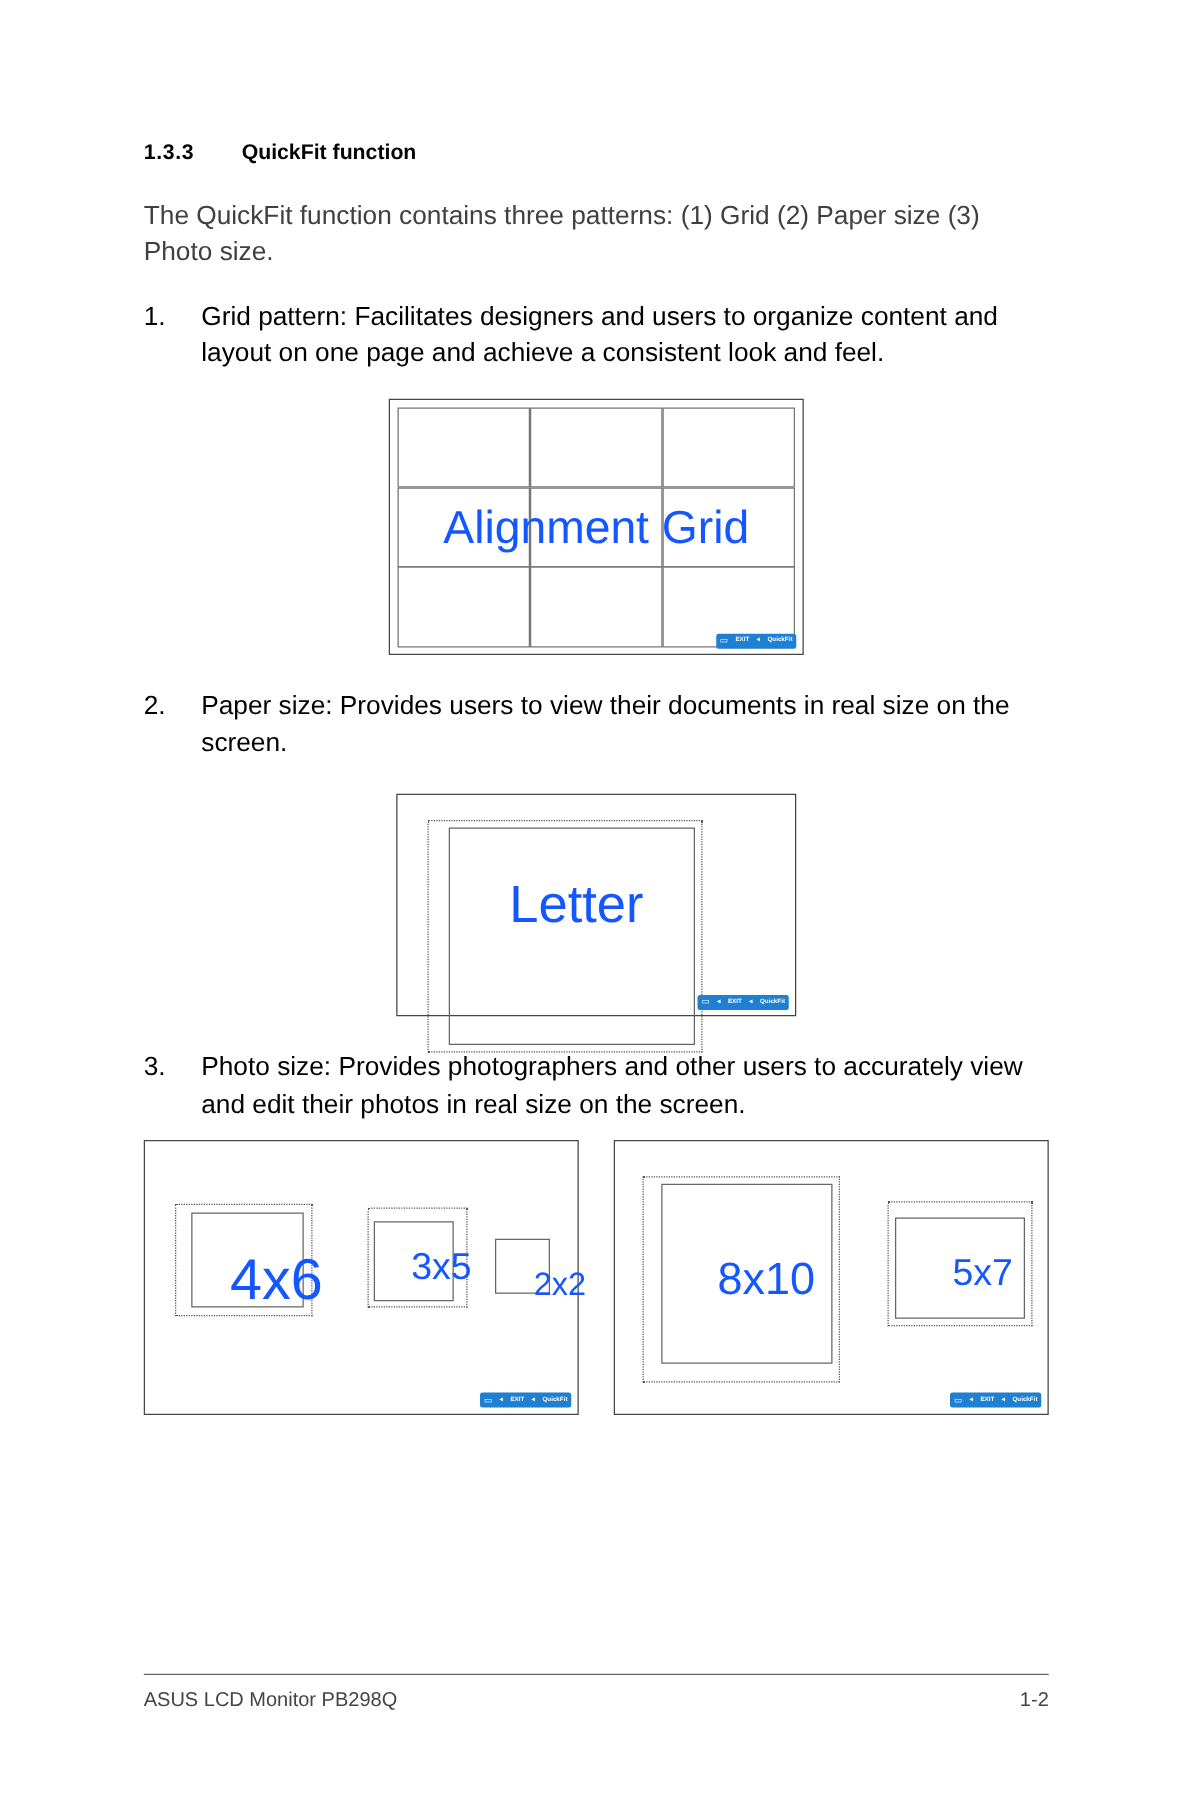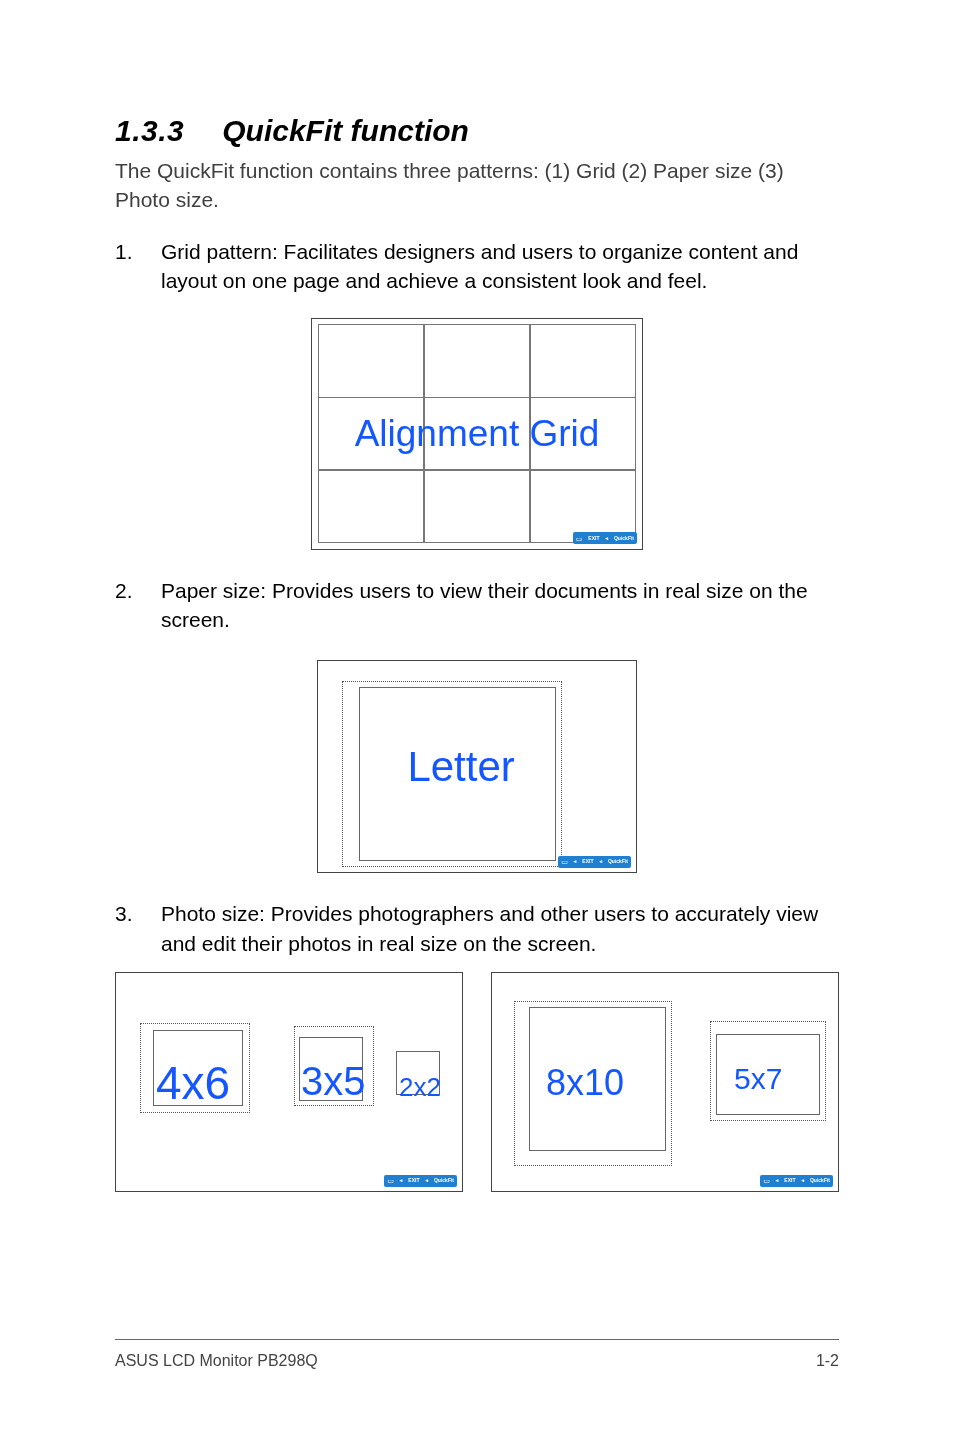--- a/index.html
+++ b/index.html
@@ -9,23 +9,22 @@
     height: 1438px;
     background: #fff;
     color: #000;
     position: relative;
     padding: 110px 115px 0 115px;
     font-size: 21px;
     line-height: 1.4;
   }
   .heading {
     font-weight: bold;
-    font-size: 30px;
-    margin-bottom: 4px;
-    font-style: italic;
+    font-size: 17px;
+    margin-bottom: 24px;
   }
   .heading-num { display:inline-block; margin-right: 38px; letter-spacing: 0.5px;}
   .intro { color: #404040; margin-bottom: 22px; }
   .list-item { display: flex; margin-bottom: 14px; }
   .li-num { width: 46px; }
   .li-text { flex: 1; }
 
   
   .fig-wrap { display:flex; justify-content:center; }
   .fig {
@@ -46,56 +45,56 @@
     border-radius: 2px;
     display:flex;
     align-items:center;
     padding: 0 3px;
     gap: 6px;
   }
   .badge-pill .ico { color:#fff; font-size:7px; line-height:1; }
   .badge-pill .txt { color:#fff; font-size:5px; line-height:1; font-weight:bold; white-space:nowrap; }
 
   
-  .grid-fig { width: 332px; height: 232px; margin-top: 8px; margin-bottom: 26px;}
+  .grid-fig { width: 332px; height: 205px; margin-top: 8px; margin-bottom: 26px;}
   .grid-inner {
     position:absolute; inset: 6px;
     display:grid; grid-template-columns: 1fr 1fr 1fr; grid-template-rows: 1fr 1fr 1fr;
   }
   .grid-inner div { border: 0.8px solid #777; margin:-0.4px;}
   .grid-label {
     position:absolute; top:50%; left:50%; transform:translate(-50%,-50%);
     font-size: 37px; color:#1456ff; font-family: Arial,Helvetica,sans-serif;
     white-space:nowrap;
   }
 
   
-  .paper-fig { width: 320px; height: 213px; margin-top: 12px; margin-bottom: 26px;}
+  .paper-fig { width: 320px; height: 178px; margin-top: 12px; margin-bottom: 26px;}
   .dashed-box {
     position:absolute;
     border: 1.5px dotted #555;
   }
   .paper-outer { left: 24px; top: 20px; width: 220px; height: 186px;}
   .paper-inner { position:absolute; left: 16px; top: 5px; right: 5px; bottom: 5px; border:1.5px solid #666;}
   .paper-label { position:absolute; top:50%; left:45%; transform:translate(-50%,-50%);
     font-size: 42px; color:#1456ff;}
 
   
   .photo-row { display:flex; justify-content:space-between; margin-top: 12px;}
   .photo-fig { width: 348px; height: 220px; position:relative;}
 
-  .lbl { position:absolute; color:#1456ff; font-family: Arial,Helvetica,sans-serif;}
+  .lbl { position:absolute; color:#1456ff; font-family: Arial,Helvetica,sans-serif; margin-left: 28px;}
 
   
   .pf1-4x6 { left: 24px; top: 50px; width: 110px; height: 90px;}
   .pf1-4x6-solid { position:absolute; left:12px; top:6px; right:6px; bottom:6px; border:1.5px solid #666;}
   .pf1-4x6-lbl { font-size:46px; left:40px; top:78px;}
   .pf1-3x5 { left: 178px; top: 53px; width: 80px; height: 80px;}
   .pf1-3x5-solid { position:absolute; left:4px; top:10px; right:10px; bottom:4px; border:1.5px solid #666;}
-  .pf1-3x5-lbl { font-size:40px; left:185px; top:80px;}
+  .pf1-3x5-lbl { font-size:30px; left:185px; top:80px;}
   .pf1-2x2 { position:absolute; left:280px; top:78px; width:44px; height:44px; border:1.5px solid #666;}
   .pf1-2x2-lbl { font-size:26px; left:283px; top:96px;}
 
   
   .pf2-8x10 { left: 22px; top: 28px; width: 158px; height: 165px;}
   .pf2-8x10-solid { position:absolute; left:14px; top:5px; right:5px; bottom:14px; border:1.5px solid #666;}
   .pf2-8x10-lbl { font-size:36px; left:54px; top:85px;}
   .pf2-5x7 { left: 218px; top: 48px; width: 116px; height: 100px;}
   .pf2-5x7-solid { position:absolute; left:5px; top:12px; right:5px; bottom:5px; border:1.5px solid #666;}
   .pf2-5x7-lbl { font-size:30px; left:242px; top:85px;}

